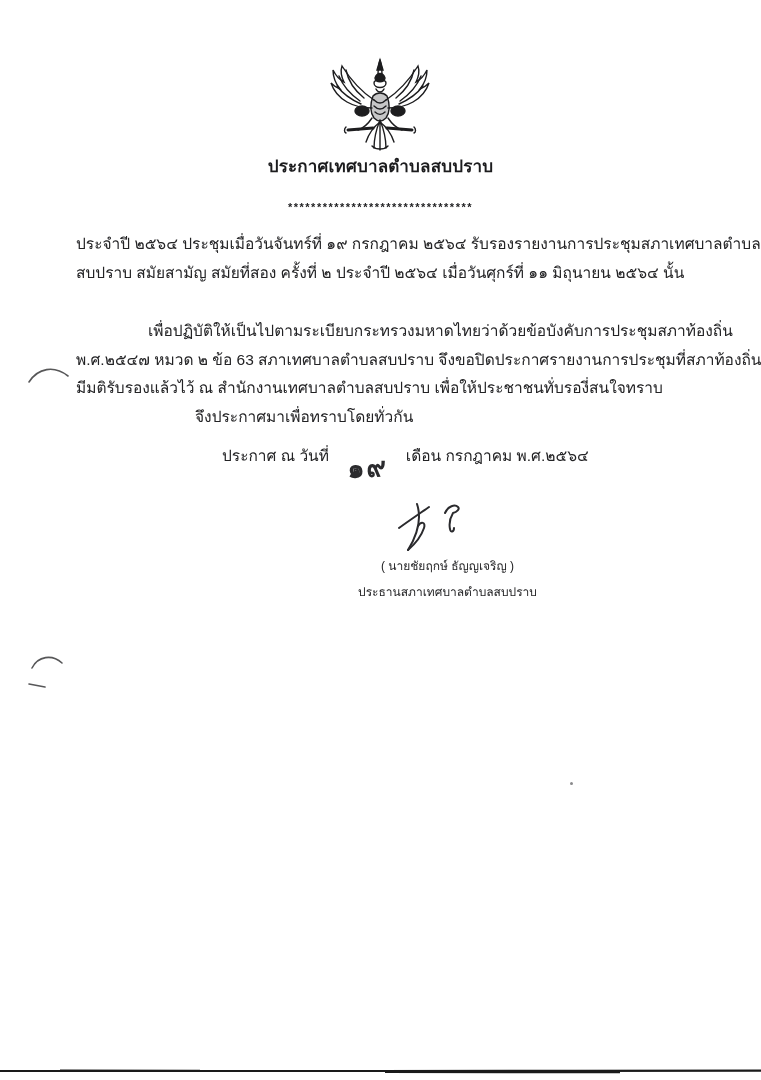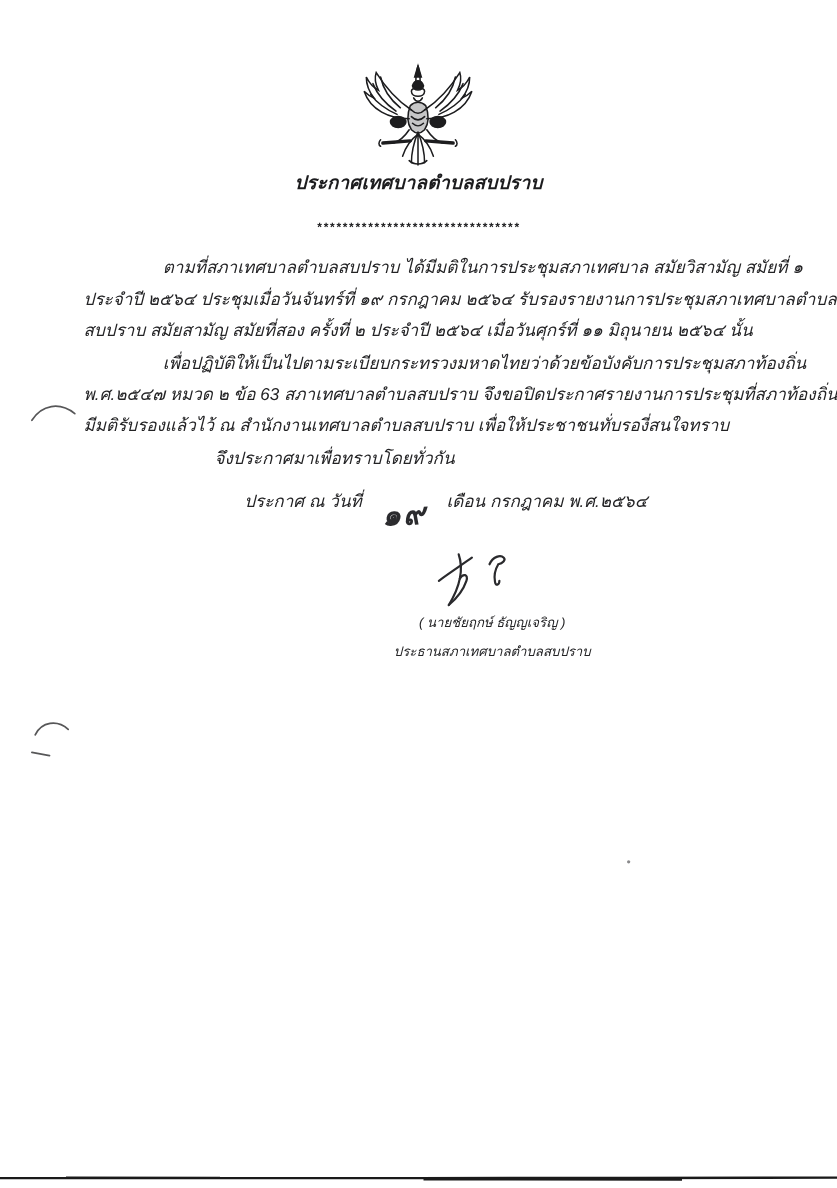--- a/index.html
+++ b/index.html
@@ -8,21 +8,20 @@
     background: #ffffff;
     font-family: "Liberation Sans", "DejaVu Sans", sans-serif;
   }
   .page {
     position: relative;
     width: 761px;
     height: 1080px;
     background: #ffffff;
     overflow: hidden;
     color: #1f1f21;
-    font-style: italic;
   }
   .abs { position: absolute; }
   .center-text { text-align: center; width: 761px; left: 0; }
   .title {
     font-weight: bold;
     font-size: 17px;
     letter-spacing: 0.2px;
     color: #1c1c1e;
   }
   .divider {
@@ -116,21 +115,20 @@
         <path d="M52 66 C44 72 40 80 38 86 M52 66 C60 72 64 80 66 86"></path>
         <path d="M44 90 C48 94 56 94 60 90"></path>
       </g>
     </svg>
   </div>
 
   <div class="abs center-text title" style="top:152px;">ประกาศเทศบาลตำบลสบปราบ</div>
   <div class="abs center-text divider" style="top:201px;">********************************</div>
 
   <div class="abs body-block" style="top:230px;">
-    <span class="body-line indent">ตามที่สภาเทศบาลตำบลสบปราบ ได้มีมติในการประชุมสภาเทศบาล สมัยวิสามัญ สมัยที่ ๑</span>
     <span class="body-line">ประจำปี ๒๕๖๔  ประชุมเมื่อวันจันทร์ที่ ๑๙ กรกฎาคม ๒๕๖๔ รับรองรายงานการประชุมสภาเทศบาลตำบล</span>
     <span class="body-line">สบปราบ สมัยสามัญ สมัยที่สอง ครั้งที่ ๒ ประจำปี ๒๕๖๔  เมื่อวันศุกร์ที่ ๑๑ มิถุนายน ๒๕๖๔ นั้น</span>
   </div>
 
   <div class="abs body-block" style="top:317px;">
     <span class="body-line indent">เพื่อปฏิบัติให้เป็นไปตามระเบียบกระทรวงมหาดไทยว่าด้วยข้อบังคับการประชุมสภาท้องถิ่น</span>
     <span class="body-line">พ.ศ.๒๕๔๗  หมวด ๒ ข้อ 63 สภาเทศบาลตำบลสบปราบ จึงขอปิดประกาศรายงานการประชุมที่สภาท้องถิ่น</span>
     <span class="body-line">มีมติรับรองแล้วไว้ ณ สำนักงานเทศบาลตำบลสบปราบ เพื่อให้ประชาชนทั่บรองี่สนใจทราบ</span>
   </div>
 

